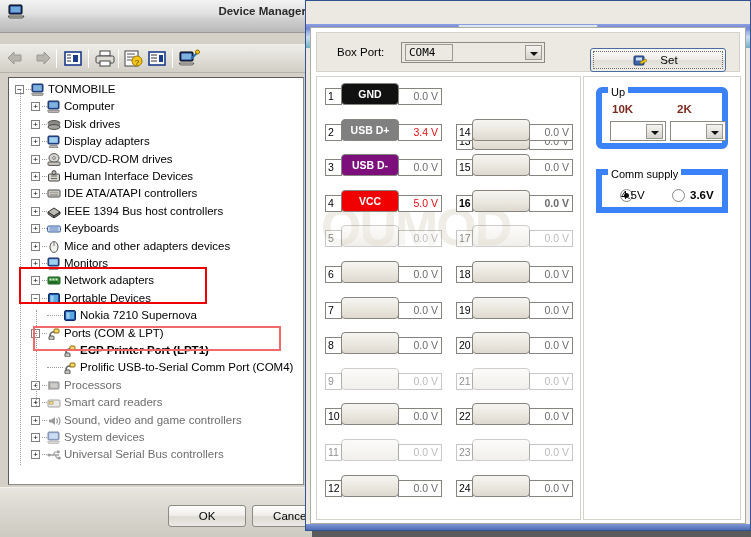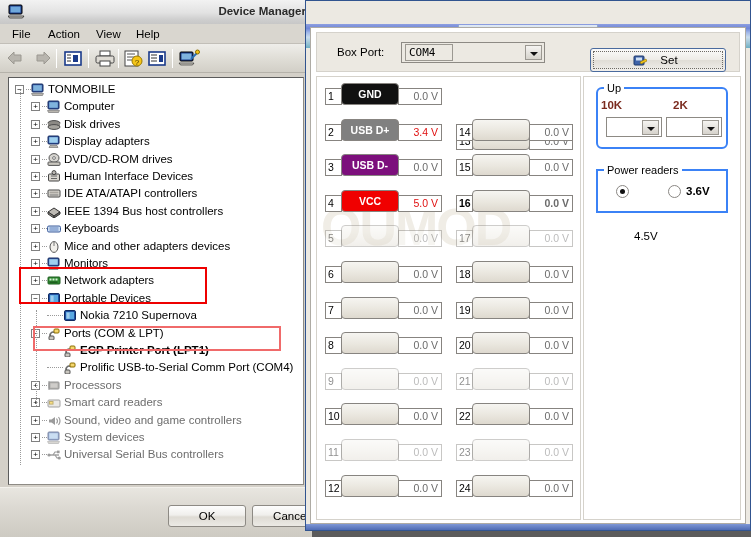--- a/index.html
+++ b/index.html
@@ -202,21 +202,21 @@
   }
   .pin-row.faded .pin-num,
   .pin-row.faded .pin-volt { opacity:0.45; }
   .pin-row.faded .pin-name { opacity:0.40; }
 
   #right-panel {
     position:absolute; left:272px; top:48px; width:158px; height:444px;
     background:#fff; border:1px solid #d5d2cb;
   }
   .groupbox {
-    position:absolute; border:2px solid #3b82f6; background:transparent;
+    position:absolute; border:6px solid #3b82f6; background:transparent;
   }
   .groupbox-title {
     position:absolute; top:-7px; left:6px; background:#fff;
     padding:0 3px; font-size:11px; color:#000;
   }
   .pull-label {
     position:absolute; font-size:11.5px; font-weight:bold; color:#7a2a1e;
   }
   .small-combo {
     position:absolute; width:56px; height:20px;
@@ -245,26 +245,20 @@
     <span class="dm-icon">
       <svg width="18" height="15" viewBox="0 0 18 15">
         <rect x="1" y="1" width="13" height="9" rx="1" fill="#1a3a8a" stroke="#000"></rect>
         <rect x="2.5" y="2.5" width="10" height="6" fill="#6fa8dc"></rect>
         <path d="M0 12 h16 l-1.5 2 H1.5 Z" fill="#c9c6bf" stroke="#000" stroke-width="0.6"></path>
       </svg>
     </span>
     <span id="devmgr-title">Device Manager</span>
   </div>
 
-  <div id="devmgr-menubar">
-    <span class="menu-item" style="left:8px">File</span>
-    <span class="menu-item" style="left:44px">Action</span>
-    <span class="menu-item" style="left:92px">View</span>
-    <span class="menu-item" style="left:132px">Help</span>
-  </div>
 
   <div id="devmgr-toolbar">
     <span class="tb-btn" style="left:6px">
       <svg width="22" height="21" viewBox="0 0 22 21">
           <path d="M15 7 H8 V4 L2 10 L8 16 V13 H15 Z" fill="#b8b5ae" stroke="#9b9891"></path>
         </svg>
     </span>
     <span class="tb-btn" style="left:30px">
       <svg width="22" height="21" viewBox="0 0 22 21">
           <path d="M7 7 H14 V4 L20 10 L14 16 V13 H7 Z" fill="#b8b5ae" stroke="#9b9891"></path>
@@ -715,36 +709,36 @@
             <span class="pin-volt" style="color: rgb(107, 107, 107);">0.0 V</span>
           </div>
         </div>
 
     </div>
 
     <div id="right-panel">
 
       <div class="groupbox" style="left:12px; top:10px; width:132px; height:62px; border-radius:6px;">
         <span class="groupbox-title">Up</span>
-        <span class="pull-label" style="left:3px; top:10px;">10K</span>
+        <span class="pull-label" style="left:10px; top:10px;">10K</span>
         <span class="pull-label" style="left:75px; top:10px;">2K</span>
         <div class="small-combo" style="left:8px; top:28px;">
           <span style="position:absolute;left:2px;top:2px;font-size:11px;color:#000;"></span>
           <span class="combo-arrow"></span>
         </div>
         <div class="small-combo" style="left:68px; top:28px;">
           <span style="position:absolute;left:2px;top:2px;font-size:11px;color:#000;"></span>
           <span class="combo-arrow"></span>
         </div>
       </div>
 
       <div class="groupbox" style="left:12px; top:92px; width:132px; height:44px;">
-        <span class="groupbox-title">Power readers</span>
+        <span class="groupbox-title">Comm supply</span>
         <span class="radio on" style="left:18px; top:14px;"></span>
-        <span class="radio-label" style="left:36px; top:14px;margin-top:45px;">4.5V</span>
+        <span class="radio-label" style="left:19px; top:14px;">4.5V</span>
         <span class="radio" style="left:70px; top:14px;"></span>
         <span class="radio-label" style="left:88px; top:14px;font-weight:bold;">3.6V</span>
       </div>
 
     </div>
   </div>
 
   <div id="pin-bottom-edge"></div>
 </div>
 

